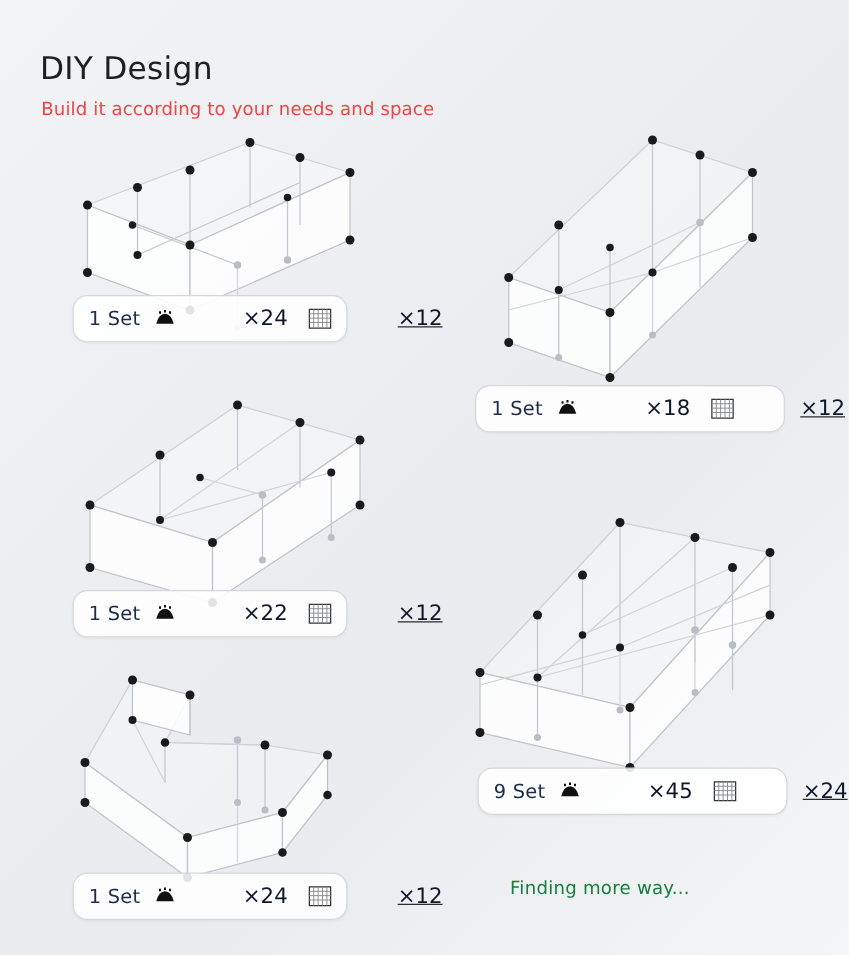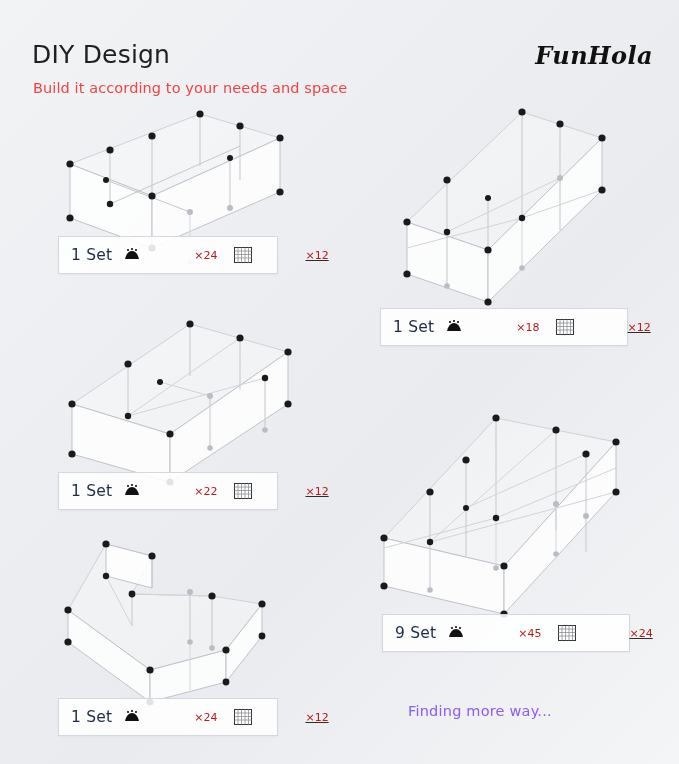--- a/index.html
+++ b/index.html
@@ -63,65 +63,64 @@
     display: block;
     overflow: visible;
   }
 
   .legend {
     position: absolute;
     box-sizing: border-box;
     height: 38px;
     background: rgba(255,255,255,0.88);
     border: 1px solid #d3d7de;
-    border-radius: 0;
+    border-radius: 12px;
     display: flex;
     align-items: center;
     padding: 0 12px;
     box-shadow: 0 1px 2px rgba(0,0,0,0.04);
   }
   .legend .set {
     font-size: 15.5px;
     color: #1d2b4a;
     font-weight: 400;
     letter-spacing: 0.2px;
     white-space: nowrap;
   }
   .legend .spacer { flex: 1 1 auto; min-width: 10px; }
   .legend .pair {
     display: flex;
     align-items: center;
     gap: 4px;
   }
   .legend .pair + .pair { margin-left: 16px; text-decoration: underline; }
   .legend .count {
-    font-size: 11px;
-    color: #b91c1c;
+    font-size: 17px;
+    color: #0f172a;
     white-space: nowrap;
     margin-left: 48px;
   }
 
   
   .ico-connector { width: 20px; height: 16px; display:block; }
   
   .ico-panel { width: 20px; height: 18px; display:block; }
 
   .footnote {
     position: absolute;
     font-size: 14.5px;
-    color: #8b5cf6;
+    color: #15803d;
     letter-spacing: 0.2px;
   }
 </style>
 </head>
 <body>
 
 <div class="header">
   <div class="title">DIY Design</div>
-  <div class="brand">FunHola</div>
   <div class="subtitle">Build it according to your needs and space</div>
 </div>
 
 <div class="item" style="left:40px; top:96px; width:300px; height:180px;">
   <div class="figure">
     <svg width="300" height="180" viewBox="0 0 300 180">
       <g fill="rgba(255,255,255,0.82)" stroke="#bfc4cb" stroke-width="1">
 
         <polygon points="30,68 160,18 240,42 112,100" fill="rgba(255,255,255,0.35)" stroke="#cdd1d8"></polygon>
 

